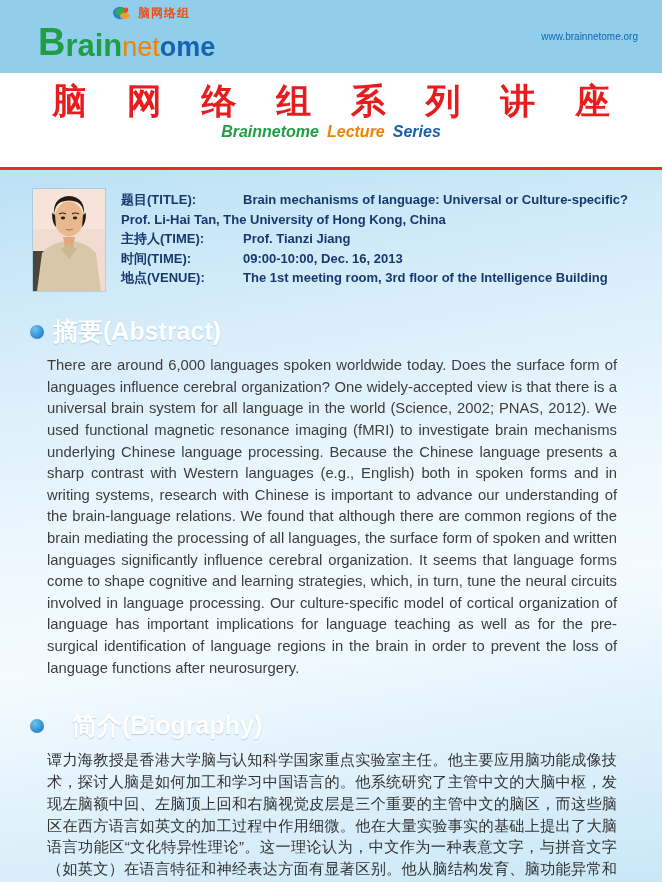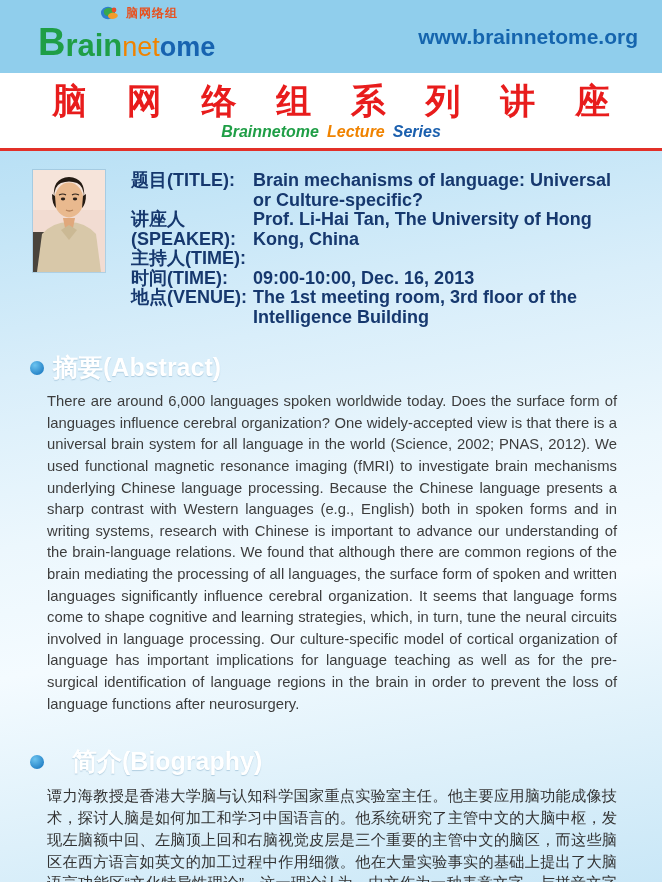--- a/index.html
+++ b/index.html
@@ -28,47 +28,47 @@
     height:73px;background:#90ceec;
     display:flex;align-items:center;justify-content:space-between;
     padding:0 24px 0 38px;flex:0 0 auto;
   }
   .logo{display:flex;align-items:flex-end;line-height:1;position:relative;padding-top:10px;}
   .logo .b{font-size:38px;font-weight:bold;color:var(--brand-green);}
   .logo .rain{font-size:31px;font-weight:bold;color:var(--brand-green);}
   .logo .net{font-size:27px;font-weight:normal;color:var(--brand-orange);}
   .logo .ome{font-size:27px;font-weight:bold;color:#1763b0;}
   .logo-top{
-    position:absolute;top:-8px;left:62px;
+    position:absolute;top:-8px;left:74px;
     display:flex;align-items:center;gap:4px;white-space:nowrap;
   }
   .logo-top .mini-label{font-size:12px;font-weight:bold;color:var(--mini-red);letter-spacing:1px;}
-  .website{font-size:21px;font-weight:bold;color:var(--url-blue);text-decoration:none;}
+  .website{font-size:10px;font-weight:normal;color:var(--url-blue);text-decoration:none;}
   
   .titleband{
     background:#ffffff;border-bottom:3px solid #e23028;
-    padding:8px 0 7px 0;text-align:center;flex:0 0 auto;
+    padding:8px 0 26px 0;text-align:center;flex:0 0 auto;
   }
   .title-cn{
     font-size:35px;font-weight:bold;color:var(--title-red);
     letter-spacing:15px;text-indent:15px;line-height:1.15;
   }
   .title-en{font-size:16px;font-weight:bold;font-style:italic;margin-top:2px;}
   .title-en .p0{color:var(--brand-green);}
   .title-en .p1{color:var(--brand-orange);}
   .title-en .p2{color:var(--brand-blue);}
   .title-en span{margin:0 4px;}
   
   .info{
     display:flex;align-items:flex-start;
     padding:19px 28px 0 33px;flex:0 0 auto;
   }
   .photo{width:72px;height:102px;flex:0 0 auto;box-shadow:0 0 0 1px rgba(120,160,190,.35);}
   .info-table{margin-left:16px;padding-top:1px;}
-  .info-row{display:flex;font-size:18px;font-weight:bold;color:var(--navy);line-height:19.5px;margin-left:10px;}
+  .info-row{display:flex;font-size:13px;font-weight:bold;color:var(--navy);line-height:19.5px;}
   .info-label{width:122px;flex:0 0 auto;}
   .info-value{flex:1;}
   
   .section-head{
     display:flex;align-items:center;gap:9px;
     padding-left:30px;flex:0 0 auto;
   }
   .bullet{
     width:14px;height:14px;border-radius:50%;flex:0 0 auto;
     background:radial-gradient(circle at 35% 30%,#6cc4f0,#0e6db9);
@@ -135,25 +135,25 @@
       <path d="M26,25 Q30,23 33,25" stroke="#2b211a" stroke-width="1.2" fill="none"></path>
       <path d="M39,25 Q42,23 46,25" stroke="#2b211a" stroke-width="1.2" fill="none"></path>
       <path d="M33,40 Q36,42 40,40" stroke="#b07d55" stroke-width="1.3" fill="none"></path>
     </svg>
     <div class="info-table">
       <div class="info-row">
         <span class="info-label">题目(TITLE):</span>
         <span class="info-value">Brain mechanisms of language: Universal or Culture-specific?</span>
       </div>
       <div class="info-row">
-        <span class="info-label">讲座人(SPEAKER):</span>
         <span class="info-value">Prof. Li-Hai Tan, The University of Hong Kong, China</span>
       </div>
       <div class="info-row">
         <span class="info-label">主持人(TIME):</span>
+        <span class="info-value">Prof. Tianzi Jiang</span>
       </div>
       <div class="info-row">
         <span class="info-label">时间(TIME):</span>
         <span class="info-value">09:00-10:00, Dec. 16, 2013</span>
       </div>
       <div class="info-row">
         <span class="info-label">地点(VENUE):</span>
         <span class="info-value">The 1st meeting room,  3rd floor of the Intelligence Building</span>
       </div>
     </div>

